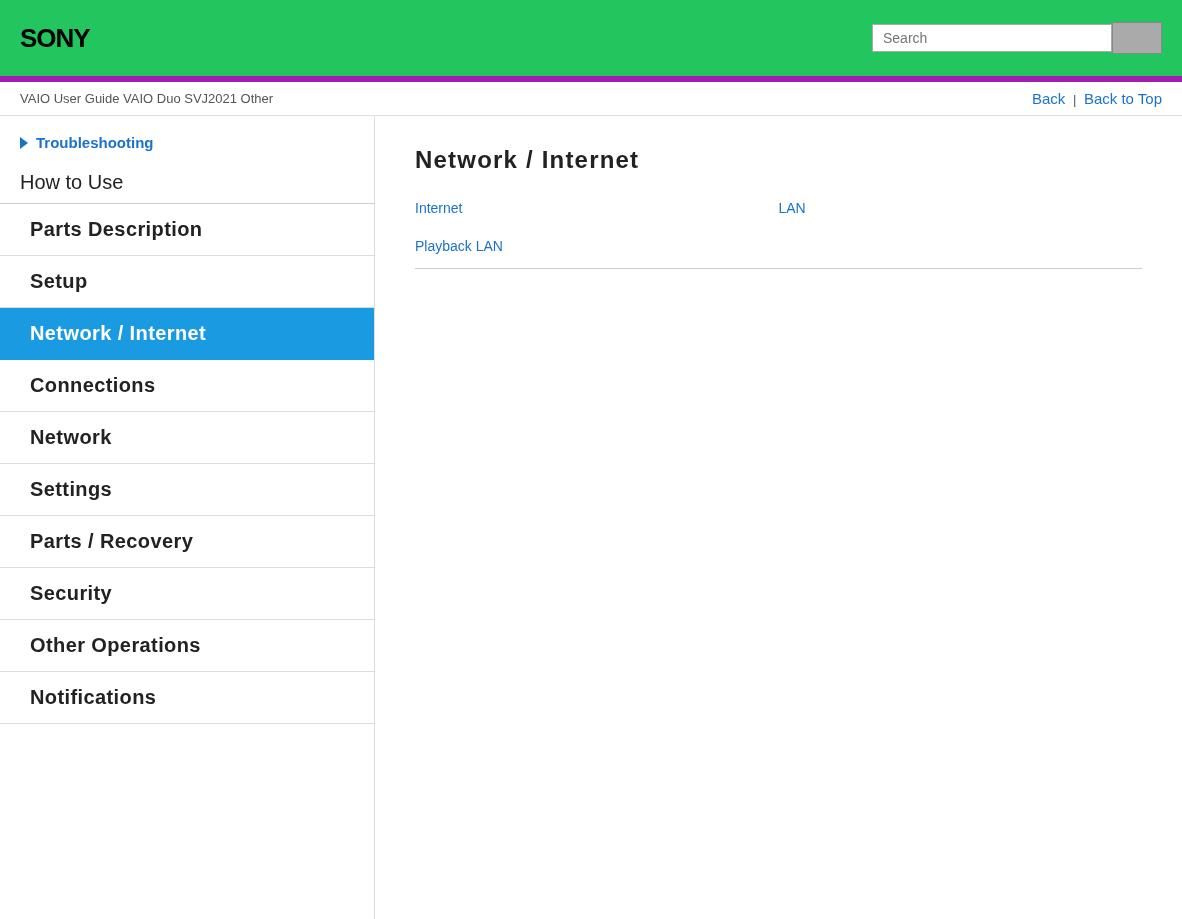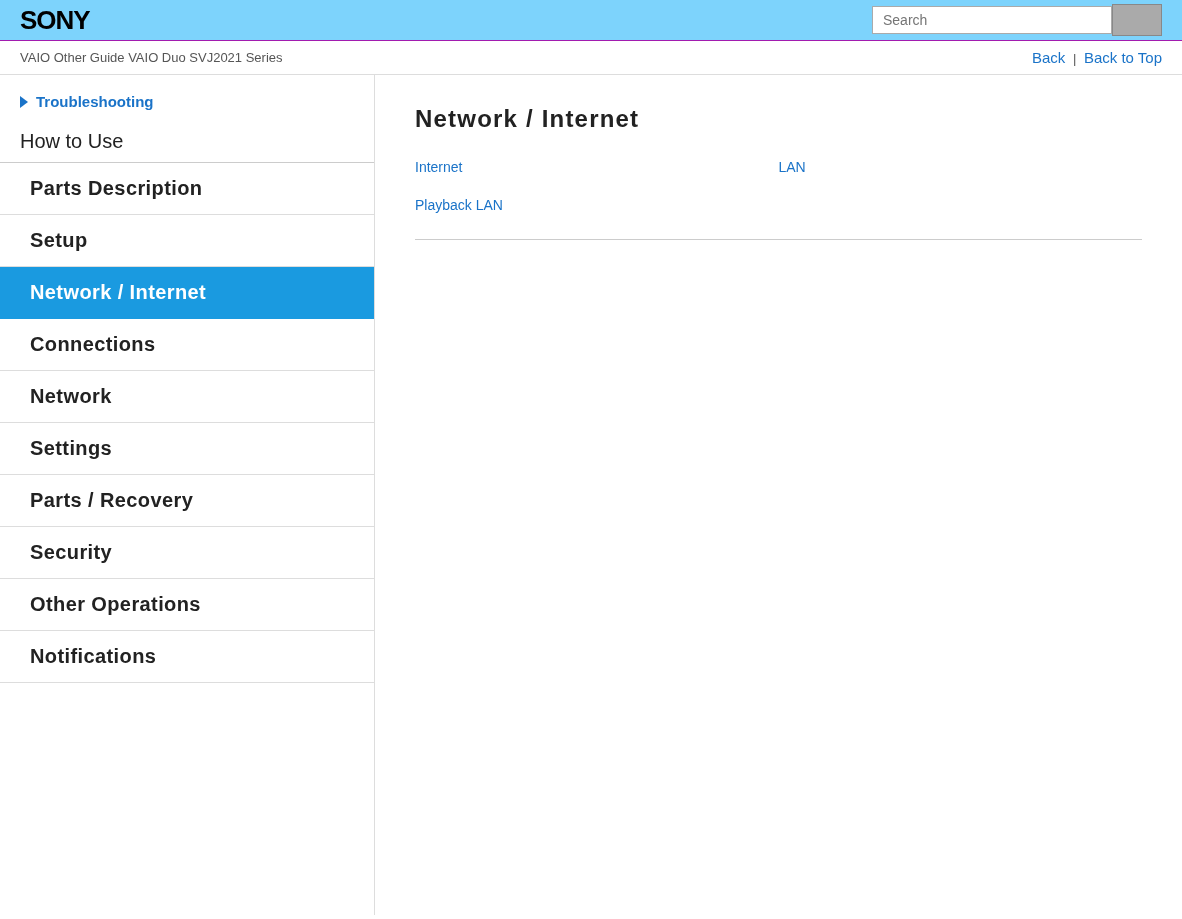--- a/index.html
+++ b/index.html
@@ -3,23 +3,23 @@
   <meta charset="utf-8">
   <style>
     * { margin: 0; padding: 0; box-sizing: border-box; }
     body { font-family: Arial, sans-serif; font-size: 14px; color: #333; background: #fff; width: 1182px; min-height: 919px; }
 
     
     #header {
       display: flex;
       align-items: center;
       justify-content: space-between;
-      padding: 4px 20px;
-      border-bottom: 1px solid #a21caf;
-      background: #7dd3fc;
+      padding: 22px 20px;
+      border-bottom: 6px solid #a21caf;
+      background: #22c55e;
     }
     #logo {
       font-size: 26px;
       font-weight: bold;
       color: #000;
       letter-spacing: -1px;
     }
     #search-area {
       display: flex;
       align-items: center;
@@ -125,21 +125,21 @@
       font-size: 24px;
       font-weight: bold;
       color: #222;
       margin-bottom: 20px;
       letter-spacing: 0.05em;
     }
     #content-links {
       display: flex;
       flex-wrap: wrap;
       gap: 10px 0;
-      padding-bottom: 20px;
+      padding-bottom: 8px;
       border-bottom: 1px solid #ccc;
     }
     .content-link-row {
       display: flex;
       width: 100%;
     }
     .content-link {
       color: #1a73c8;
       text-decoration: none;
       font-size: 14px;
@@ -152,21 +152,21 @@
 
 <div id="header">
   <div id="logo">SONY</div>
   <div id="search-area">
     <input id="search-input" type="text" placeholder="Search" style="">
     <button id="search-button"></button>
   </div>
 </div>
 
 <div id="subheader">
-  <span>VAIO Other Guide VAIO Duo SVJ2021 Series</span>
+  <span>VAIO User Guide VAIO Duo SVJ2021 Other</span>
   <div id="subheader-nav">
     <a href="#">Back</a>
     <span>|</span>
     <a href="#">Back to Top</a>
   </div>
 </div>
 
 <div id="layout">
 
   <div id="sidebar">

